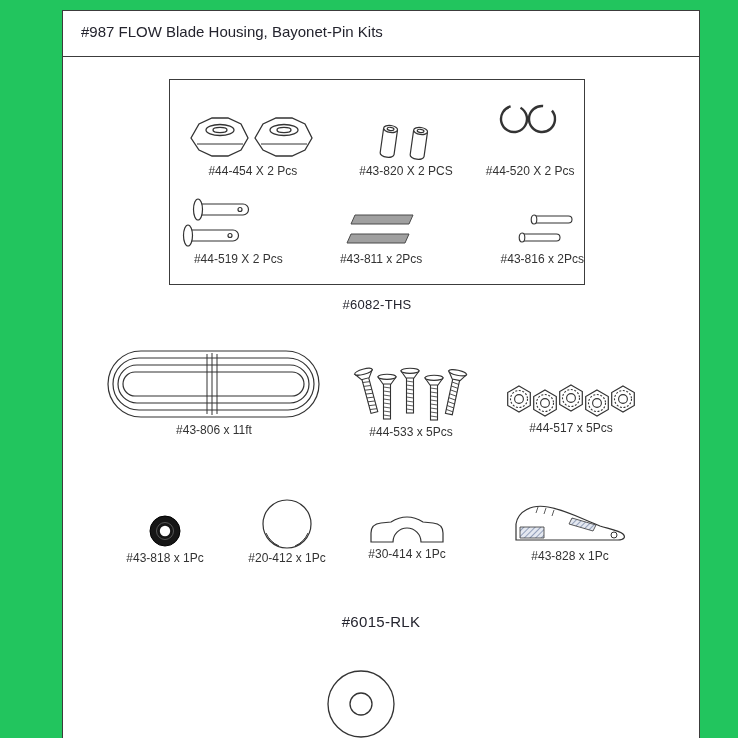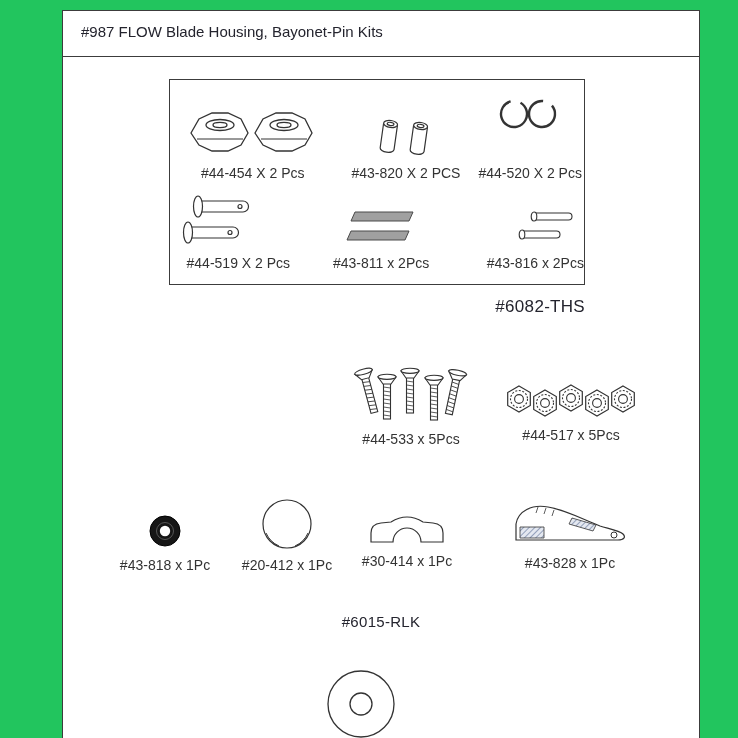--- a/index.html
+++ b/index.html
@@ -12,24 +12,24 @@
   .page-title { position:absolute; left:18px; top:12px; font-size:15px; color:#24242e; }
   .title-rule { position:absolute; left:0; top:45px; width:100%; height:0; border-top:1px solid #3c3c3c; }
 
   .inner-box { position:absolute; left:106px; top:68px; width:416px; height:206px;
                border:1px solid #3c3c3c; display:flex; flex-direction:column; justify-content:space-evenly; }
   .kit-row { display:flex; align-items:flex-end; }
   .cell { display:flex; flex-direction:column; align-items:center; }
   .r1c1 { width:40%; } .r1c2 { width:34%; } .r1c3 { width:26%;gap:24px; }
   .r2c1 { width:33%; } .r2c2 { width:36%; } .r2c3 { width:31%;align-items:flex-end; }
 
-  .plabel { font-size:14px; color:#333; margin-top:6px; white-space:nowrap; text-align:center; }
-
-  .kit-label { position:absolute; left:106px; top:286px; width:416px; text-align:right;
-               font-size:17px; color:#24242e; letter-spacing:.3px; }
+  .plabel { font-size:12px; color:#333; white-space:nowrap; text-align:center; }
+
+  .kit-label { position:absolute; left:106px; top:286px; width:416px; text-align:center;
+               font-size:13px; color:#24242e; letter-spacing:.3px; }
   .kit-label-2 { position:absolute; left:0; top:602px; width:100%; text-align:center;
                font-size:15px; color:#24242e; letter-spacing:.3px; }
 
   .fig { position:absolute; display:flex; flex-direction:column; align-items:center; }
   .fig-rope    { left:42px;  top:336px; width:218px; }
   .fig-screws  { left:284px; top:352px; width:128px; }
   .fig-nuts    { left:438px; top:372px; width:140px;justify-content:center; }
   .fig-grommet { left:64px;  top:500px; width:76px; }
   .fig-ball    { left:186px; top:486px; width:76px; }
   .fig-saddle  { left:300px; top:500px; width:88px; }
@@ -141,20 +141,32 @@
               </g>
             </g>
           </svg>
           <div class="plabel">#43-816 x 2Pcs</div>
         </div>
       </div>
     </div>
 
     <div class="kit-label">#6082-THS</div>
 
+    <div class="fig fig-rope">
+      <svg width="216" height="76" viewBox="0 0 216 76">
+        <g fill="none" stroke="#333" stroke-width="1.2">
+          <rect x="2" y="4" width="211" height="66" rx="33"></rect>
+          <rect x="7" y="11" width="201" height="52" rx="26"></rect>
+          <rect x="12" y="18" width="191" height="38" rx="19"></rect>
+          <rect x="17" y="25" width="181" height="24" rx="12"></rect>
+          <path d="M101,7 L101,67 M106,6 L106,68 M111,7 L111,67" stroke-width="1"></path>
+        </g>
+      </svg>
+      <div class="plabel">#43-806 x 11ft</div>
+    </div>
 
     <div class="fig fig-screws">
       <svg width="128" height="62" viewBox="0 0 128 62">
         <defs>
           <g id="scrw">
             <rect x="-3.5" y="8" width="7" height="36" fill="#fff" stroke="#333" stroke-width="1.1"></rect>
             <path d="M-3.5,12 L3.5,13 M-3.5,16 L3.5,17 M-3.5,20 L3.5,21 M-3.5,24 L3.5,25 M-3.5,28 L3.5,29 M-3.5,32 L3.5,33 M-3.5,36 L3.5,37 M-3.5,40 L3.5,41" stroke="#333" stroke-width=".8"></path>
             <path d="M-9,2 L-4,9 L4,9 L9,2 Z" fill="#fff" stroke="#333" stroke-width="1.1"></path>
             <ellipse cx="0" cy="1.8" rx="9" ry="2.6" fill="#fff" stroke="#333" stroke-width="1.1"></ellipse>
           </g>

